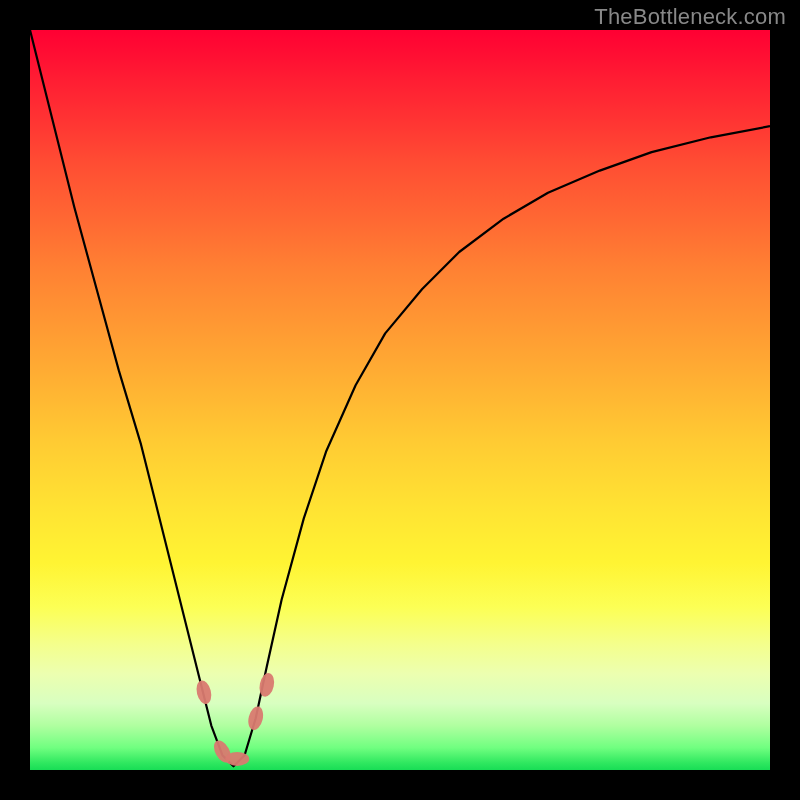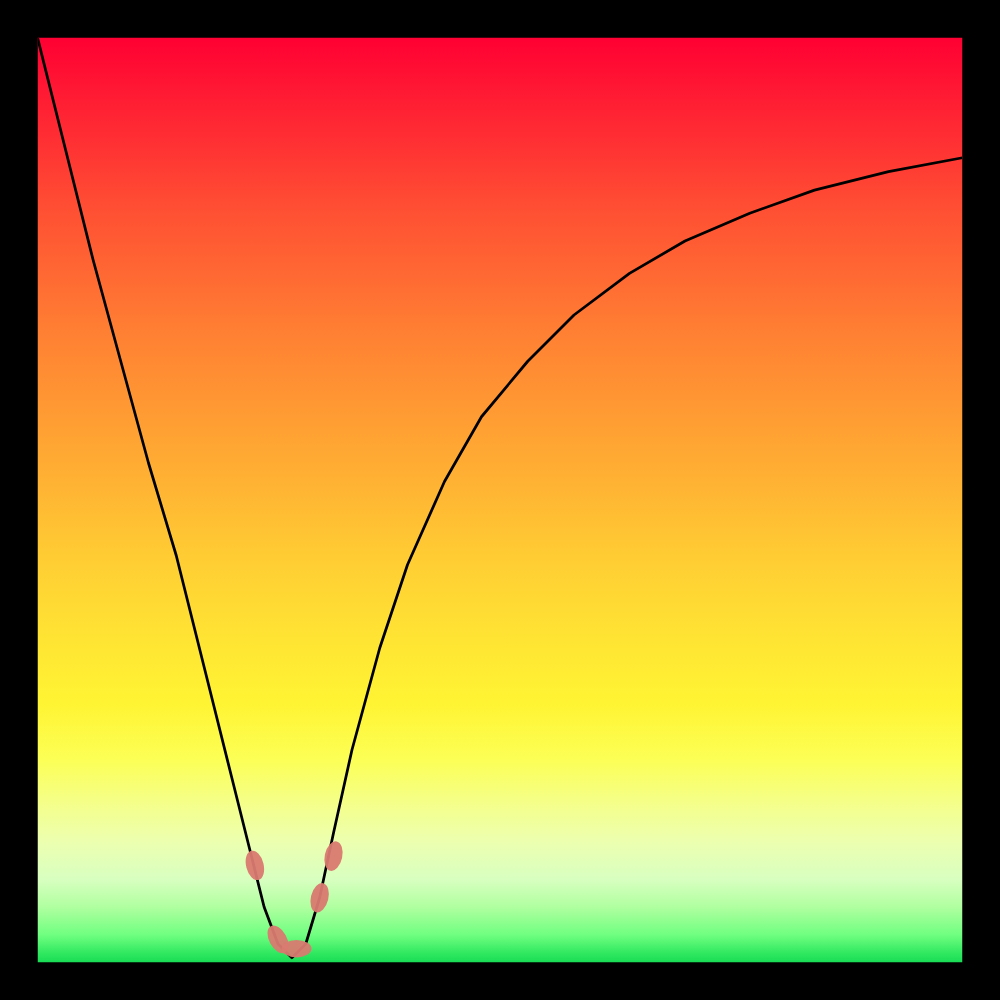--- a/index.html
+++ b/index.html
@@ -88,13 +88,14 @@
       <g id="markers-group">
           <ellipse cx="173.90" cy="662.30" rx="12" ry="7" class="marker" transform="rotate(76.0 173.90 662.30)"></ellipse>
           <ellipse cx="192.40" cy="721.50" rx="12" ry="7" class="marker" transform="rotate(61.4 192.40 721.50)"></ellipse>
           <ellipse cx="207.20" cy="728.90" rx="12" ry="7" class="marker" transform="rotate(0.0 207.20 728.90)"></ellipse>
           <ellipse cx="225.70" cy="688.20" rx="12" ry="7" class="marker" transform="rotate(-76.0 225.70 688.20)"></ellipse>
           <ellipse cx="236.80" cy="654.90" rx="12" ry="7" class="marker" transform="rotate(-77.7 236.80 654.90)"></ellipse>
         </g>
     </svg>
   </div>
 
+  <div class="watermark">TheBottleneck.com</div>
 </div>
 
 </body></html>

